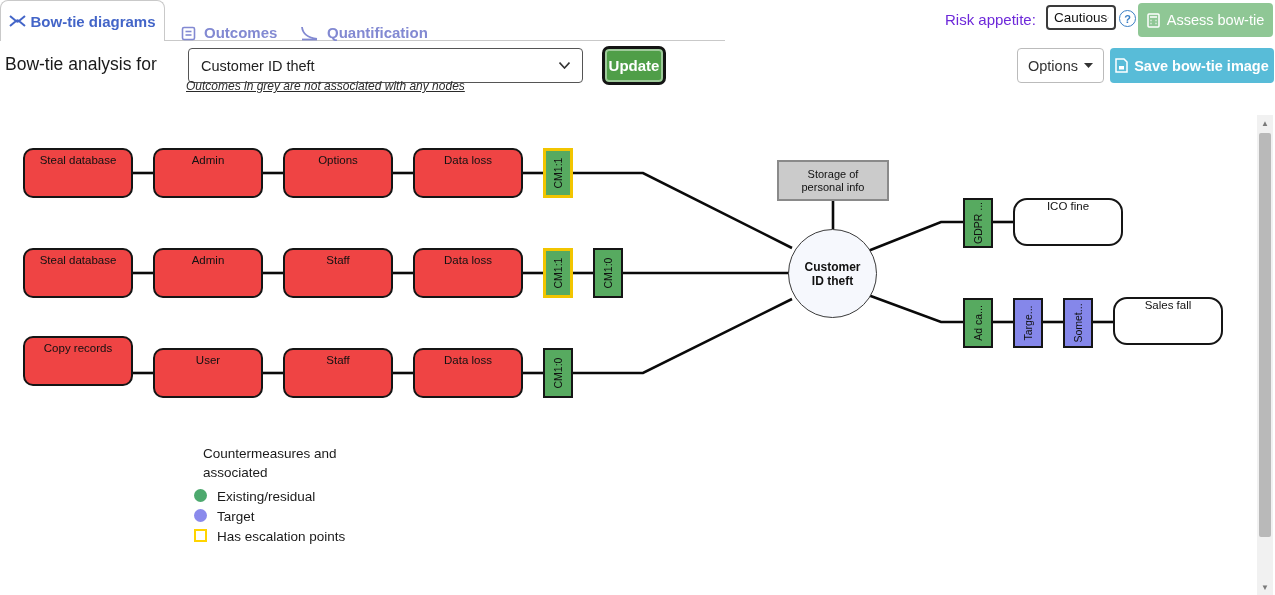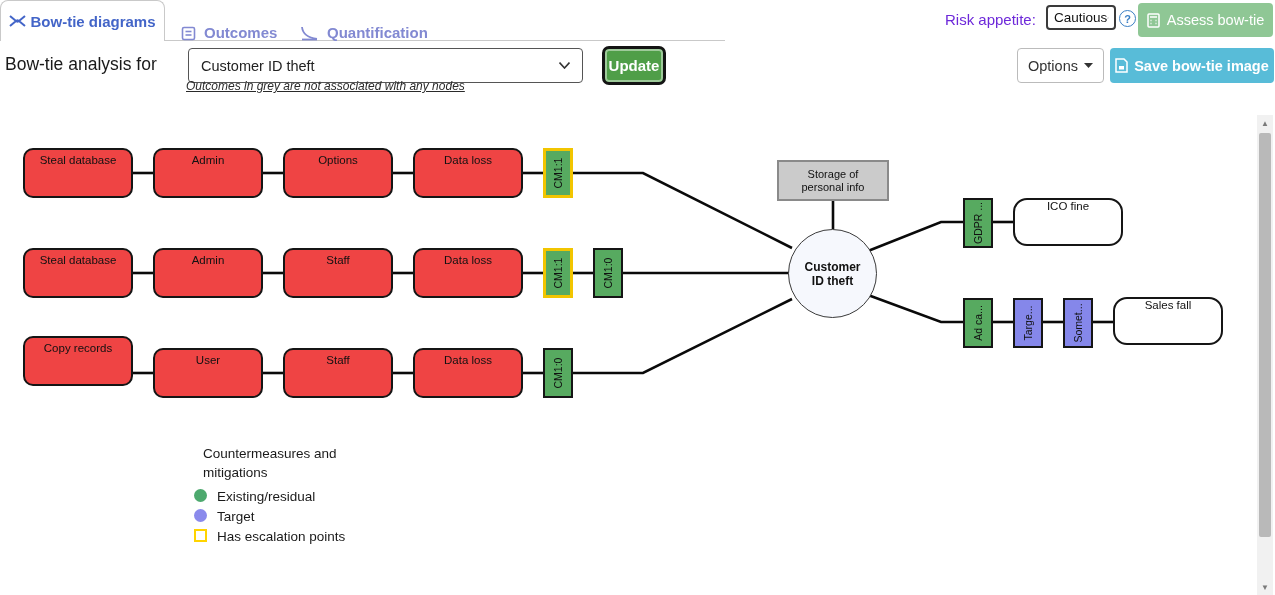--- a/index.html
+++ b/index.html
@@ -277,21 +277,21 @@
 <div class="cm cm-target cm-border" style="left:1013px;top:298px">
     <span>Targe...</span>
   </div>
 <div class="cm cm-target cm-border" style="left:1063px;top:298px">
     <span>Somet...</span>
   </div>
 <div class="onode" style="left:1113px;top:297px">
     <span>Sales fall</span>
   </div>
 
-<div class="legend-title">Countermeasures and mitigations</div>
+<div class="legend-title">Countermeasures and associated</div>
 <div class="legend-item" style="top:489px">
   <span class="sw sw-round sw-green"></span>
   <span>Existing/residual</span>
 </div>
 <div class="legend-item" style="top:509px">
   <span class="sw sw-round sw-purple"></span>
   <span>Target</span>
 </div>
 <div class="legend-item" style="top:529px">
   <span class="sw sw-square"></span>

